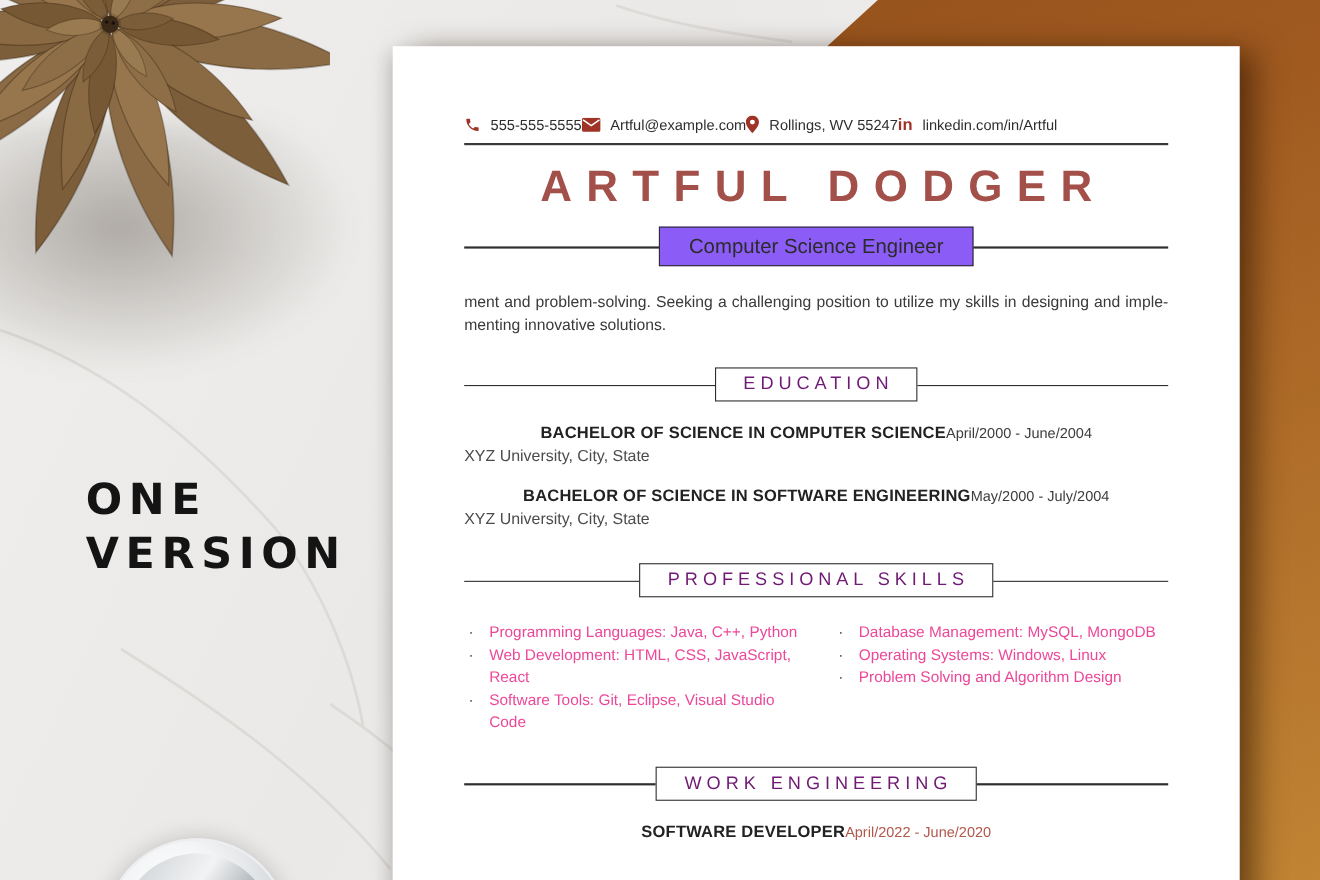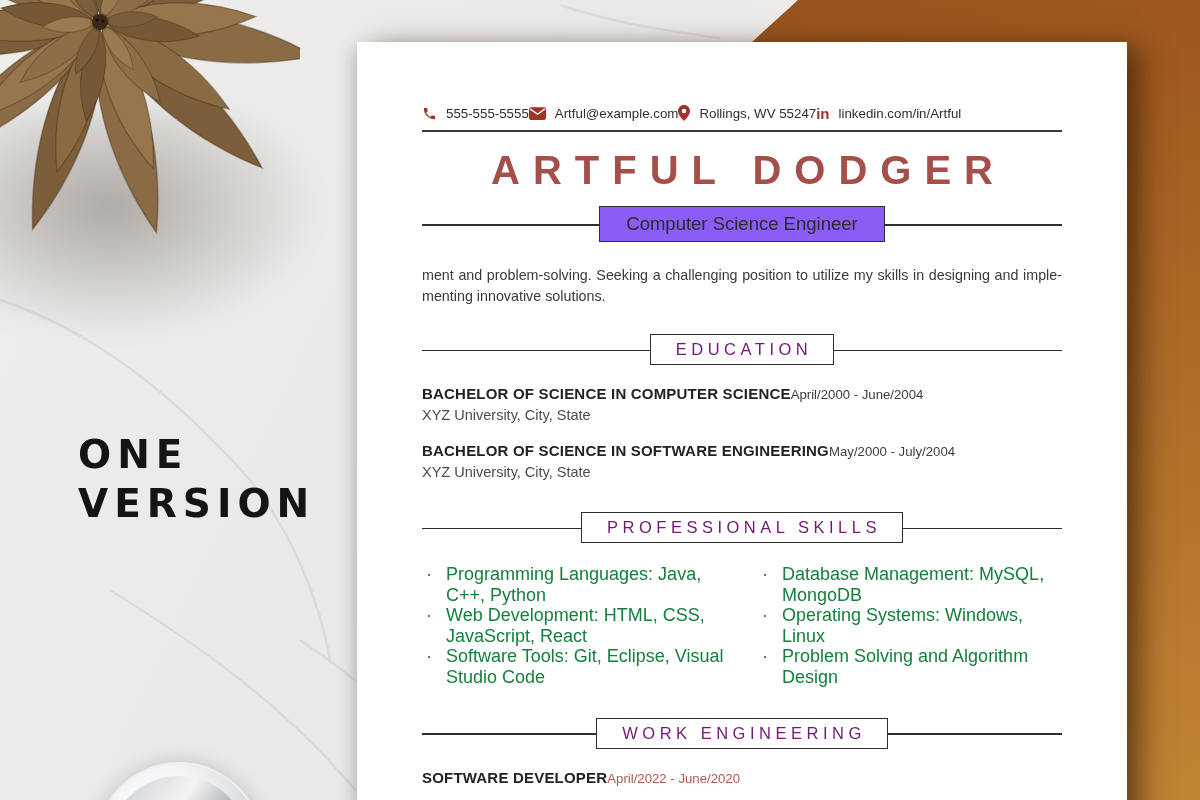--- a/index.html
+++ b/index.html
@@ -62,29 +62,29 @@
   .summary { margin-top:23px; font-size:14.3px; line-height:20.5px; color:#3a3a3a; }
   .jline { text-align:justify; text-align-last:justify; }
 
   
   .sec-head { margin-top:28px; }
   .sec-head.skills { margin-top:32px; }
   .sec-head.work { margin-top:30px; }
 
   .entry { margin-top:20px; }
   .entry + .entry { margin-top:19px; }
-  .entry-top { display:flex; justify-content:flex-start; align-items:baseline; }
+  .entry-top { display:flex; justify-content:center; align-items:baseline; }
   .entry-title { font-size:15px; font-weight:bold; color:#222222; letter-spacing:.2px; }
   .entry-date { font-size:13.2px; color:#3d3d3d; }
   .entry-date.red { color:#b2584b; }
   .entry-sub { margin-top:5px; font-size:14.5px; color:#4c4c4c; }
 
   
   .skills-grid { display:grid; grid-template-columns:1fr 1fr; column-gap:32px; margin-top:21px; }
-  .brow { display:flex; gap:14px; font-size:18px; color:#15803d; line-height:20.6px; }
+  .brow { display:flex; gap:14px; font-size:14px; color:#ec4899; line-height:20.6px; }
   .brow::before { content:"·"; color:#555; flex:0 0 auto; padding-left:4px; }
 </style>
 </head>
 <body>
 
 <div class="marble"></div>
 
 <svg class="veins" width="1200" height="800" viewBox="0 0 1200 800">
   <g fill="none" stroke="#d4d1cd" stroke-width="2.5" opacity="0.6">
     <path d="M 0,300 C 90,330 170,390 250,480 C 290,530 320,600 330,660"></path>

